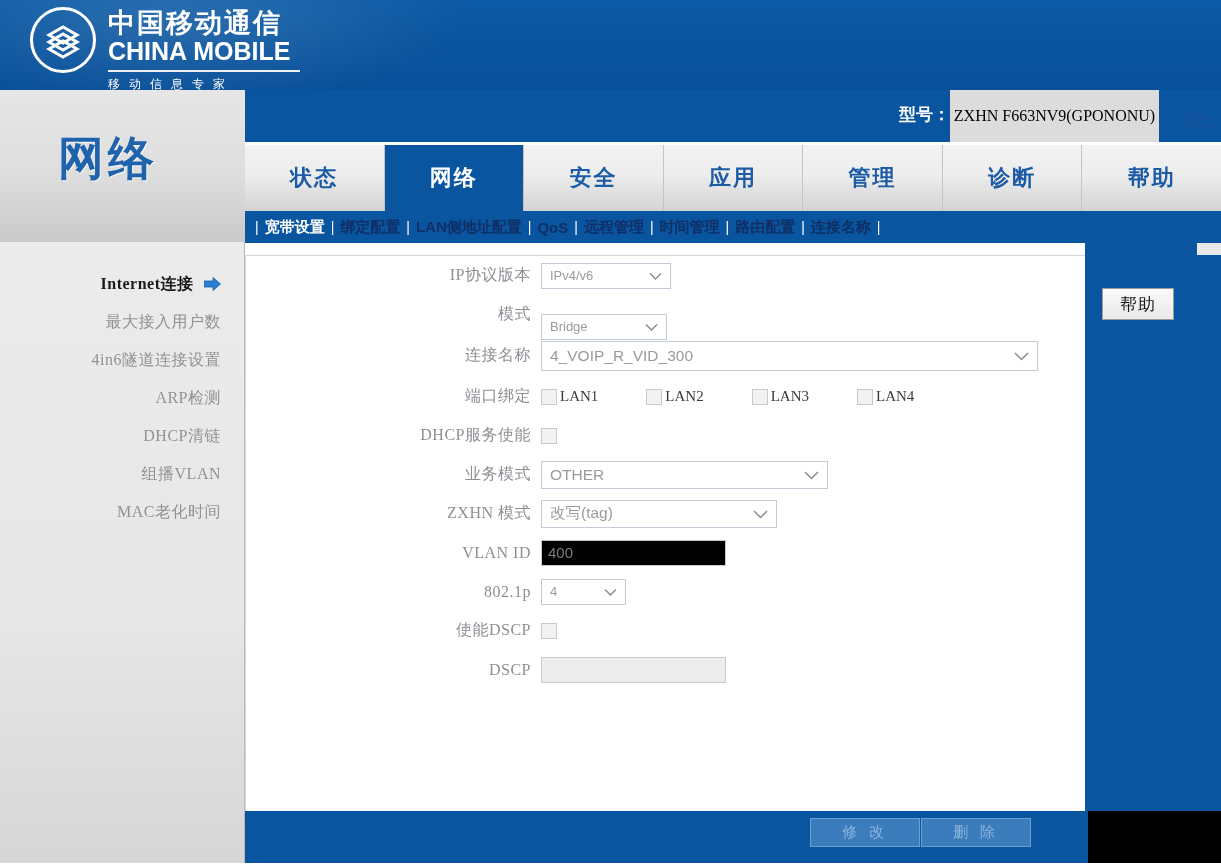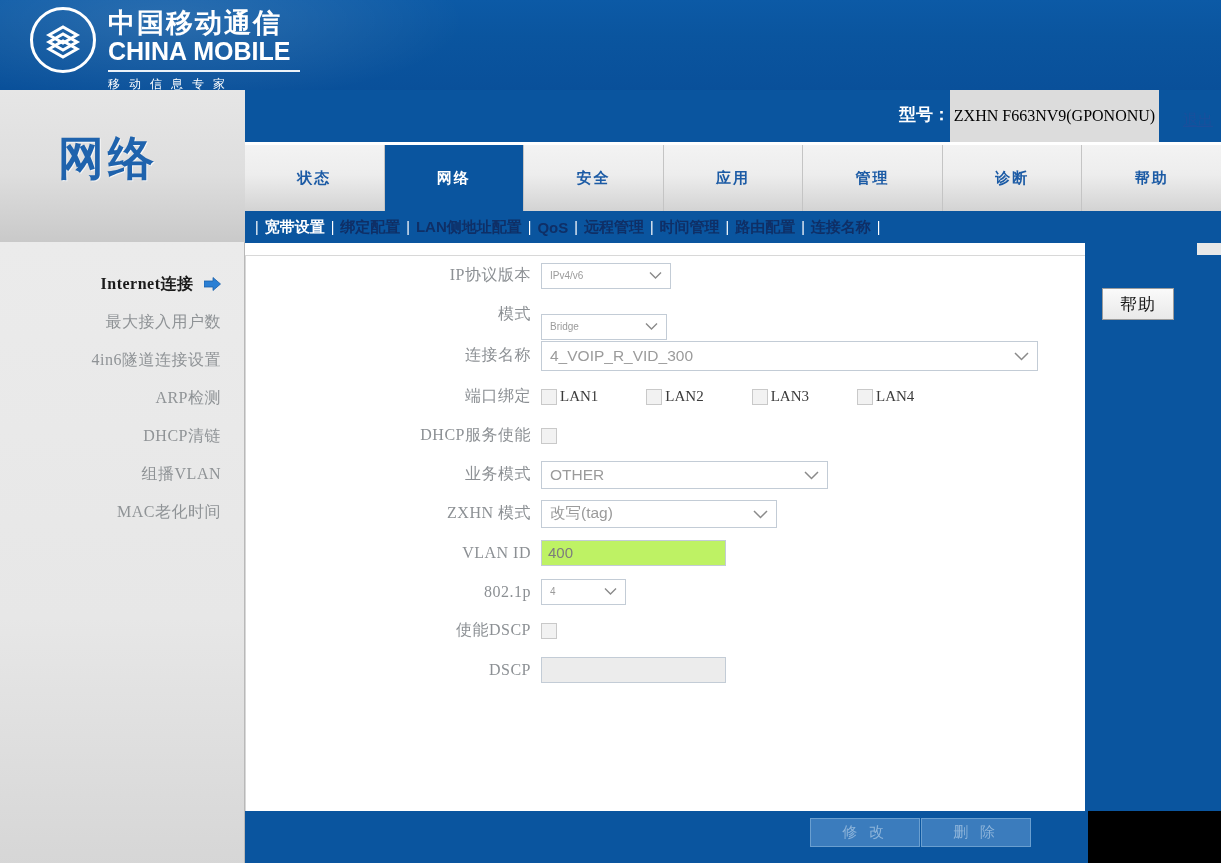--- a/index.html
+++ b/index.html
@@ -104,21 +104,21 @@
   .tabbar {
     position: absolute; left: 245px; top: 145px;
     width: 976px; height: 66px;
     display: flex;
   }
   .tab {
     flex: 1 1 0;
     height: 66px;
     background: linear-gradient(to bottom, #f3f3f3 0%, #ededed 45%, #d3d3d3 100%);
     display: flex; align-items: center; justify-content: center;
-    color: #1c5ba5; font-size: 15px; font-weight: bold;
+    color: #1c5ba5; font-size: 22px; font-weight: bold;
     font-family: Liberation Serif, serif;
     letter-spacing: 2px;
     border-right: 1px solid #c4c4c4;
     cursor: pointer;
   }
   .tab:last-child { border-right: none; }
   .tab.active {
     background: #0a559f;
     color: #ffffff;
   }
@@ -241,39 +241,39 @@
   .fctl { display: flex; align-items: center; }
 
   .sel {
     position: relative;
     height: 26px;
     border: 1px solid #c3ccd6;
     background: #ffffff;
     display: flex; align-items: center;
     padding-left: 8px;
     font-family: "Liberation Sans", sans-serif;
-    font-size: 10px;
+    font-size: 13px;
     color: #9b9b9b;
     cursor: pointer;
   }
   .sel .caret {
     position: absolute; right: 8px; top: 50%;
     transform: translateY(-50%);
   }
   .sel.w-ipver { width: 130px; }
   .sel.w-mode  { width: 126px; margin-top: 24px; }
   .sel.w-conn  { width: 497px; height: 30px; font-size: 15.5px; }
   .sel.w-svc   { width: 287px; height: 28px; font-size: 15.5px; }
   .sel.w-vmode { width: 236px; height: 28px; font-size: 15.5px; }
   .sel.w-8021p { width: 85px; }
 
   .txt {
     height: 26px;
     border: 1px solid #c3ccd6;
-    background: #bef264;
+    background: #000000;
     padding-left: 6px;
     font-family: "Liberation Sans", sans-serif;
     font-size: 15px;
     color: #7d7d7d;
     outline: none;
   }
   .txt.w-vlanid { width: 185px; }
   .txt.w-dscp   { width: 185px; background:#ececec; }
 
   .cbx {

